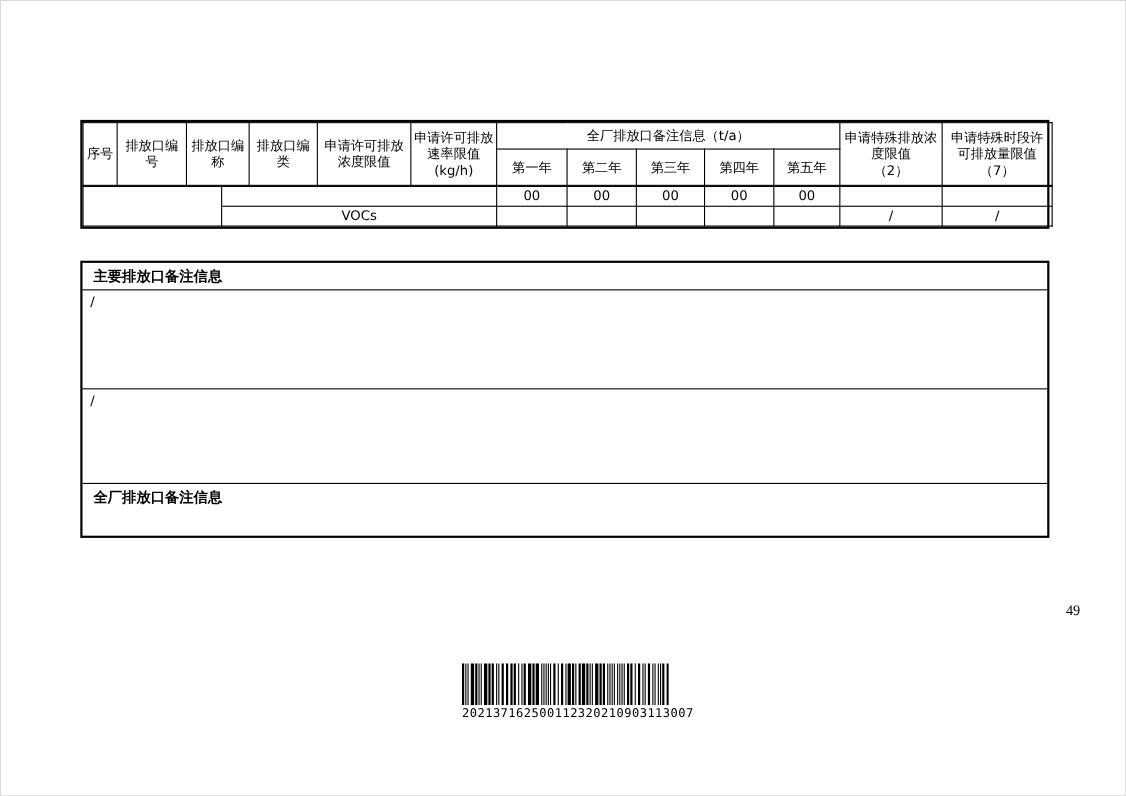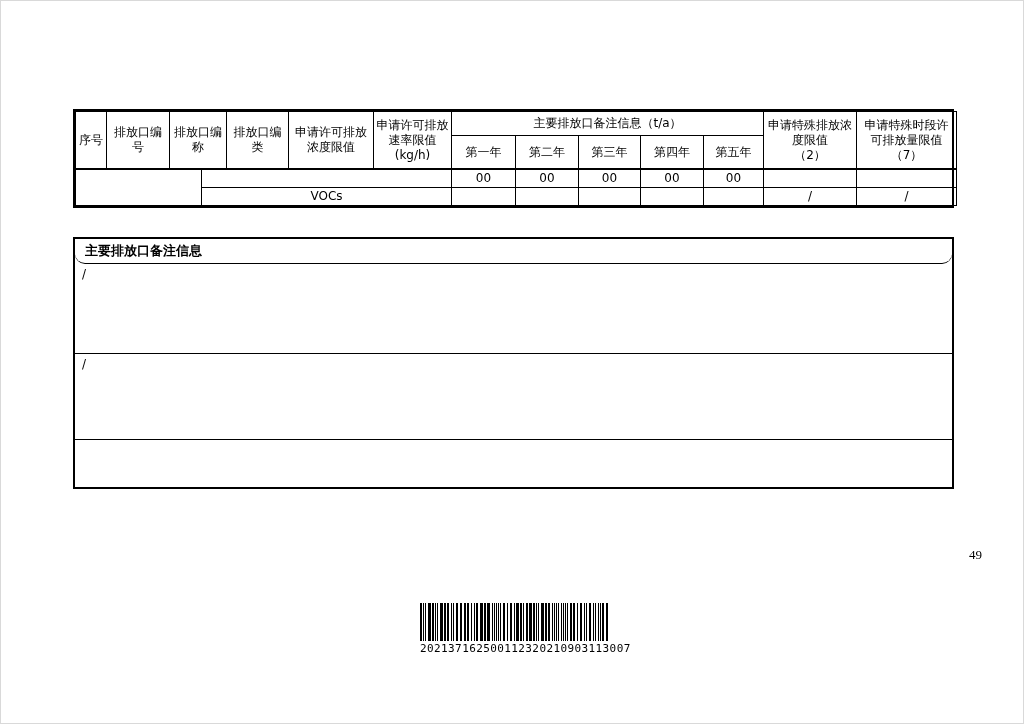--- a/index.html
+++ b/index.html
@@ -38,21 +38,21 @@
   
   .notes-box{
     position:absolute;left:72px;top:236px;width:881px;height:252px;
     border:2px solid #000;background:#fff;
   }
   .note-title{
     font-size:13px;font-weight:bold;
     padding:3px 0 0 10px;
     border-bottom:1px solid #000;
   }
-  .nt-1{height:25px;border-radius:10px;}
+  .nt-1{height:25px;}
   .nt-2{height:23px;}
   .nt-3{height:24px;border-bottom:none;}
   .note-content{
     font-size:12px;padding:3px 0 0 7px;
     border-bottom:1px solid #000;
   }
   .nc-1{height:90px;}
   .nc-2{height:86px;}
 
   
@@ -109,21 +109,21 @@
 号</th>
         <th rowspan="2" class="pre">排放口编
 称</th>
         <th rowspan="2" class="pre">排放口编
 类</th>
         <th rowspan="2" class="pre">申请许可排放
 浓度限值</th>
         <th rowspan="2" class="pre">申请许可排放
 速率限值
 (kg/h)</th>
-        <th colspan="5">主要排放口备注信息（t/a）</th>
+        <th colspan="5">全厂排放口备注信息（t/a）</th>
         <th rowspan="2" class="pre">申请特殊排放浓
 度限值
 （2）</th>
         <th rowspan="2" class="pre">申请特殊时段许
 可排放量限值
 （7）</th>
       </tr>
       <tr class="hdr-row2">
         <th>第一年</th>
         <th>第二年</th>
@@ -168,20 +168,21 @@
         <td>/</td>
       </tr>
     </tbody>
       </table>
   </div>
 
   <div class="notes-box">
     <div class="note-title nt-1">主要排放口备注信息</div>
     <div class="note-content nc-1">/</div>
     <div class="note-content nc-2">/</div>
+    <div class="note-title nt-3">全厂排放口备注信息</div>
   </div>
 
   <div class="page-number">49</div>
 
   <div class="barcode">
     <div class="barcode-bars">
         <span class="bar" style="width: 2px; margin-right: 1px;"></span>
         <span class="bar" style="width: 1px; margin-right: 1px;"></span>
         <span class="bar" style="width: 1px; margin-right: 2px;"></span>
         <span class="bar" style="width: 3px; margin-right: 1px;"></span>

